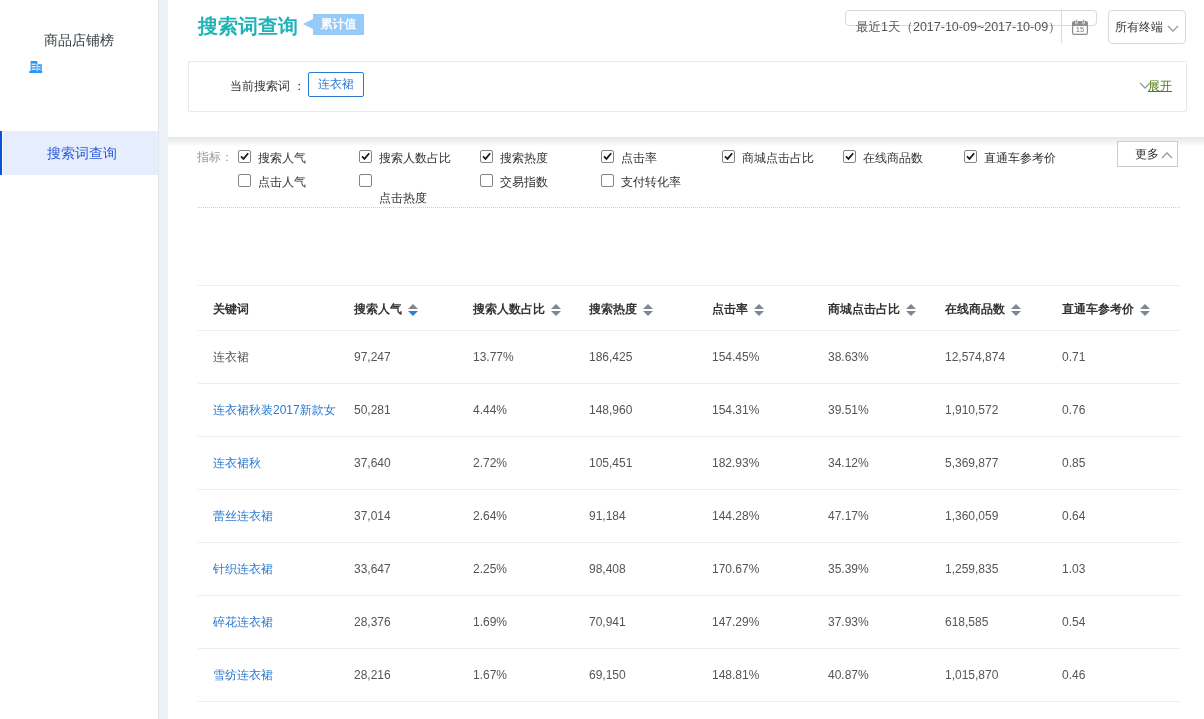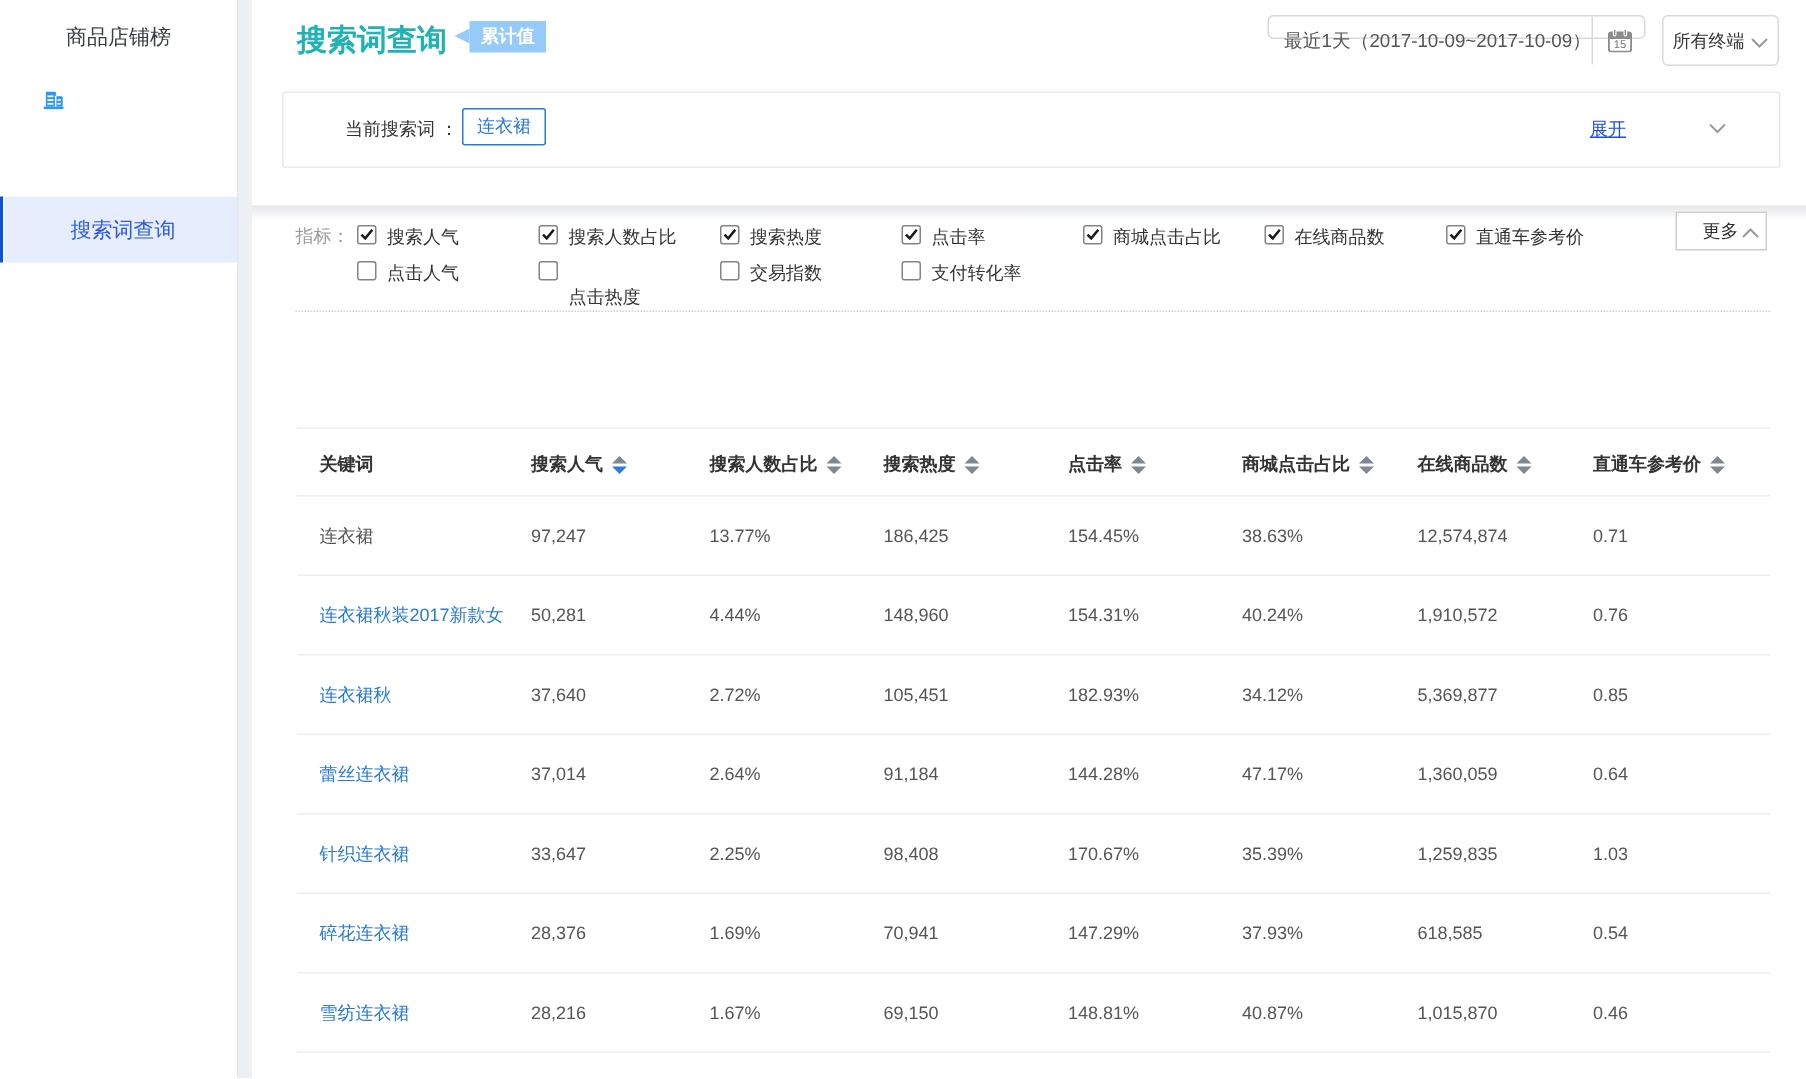--- a/index.html
+++ b/index.html
@@ -48,21 +48,21 @@
   .sort i { display:block; width:0; height:0; border-left:5px solid transparent; border-right:5px solid transparent; }
   .sort .up { border-bottom:5.5px solid #7f8792; margin-bottom:2px; }
   .sort .dn { border-top:5.5px solid #7f8792; }
   .sort .dnblue { border-top:5.5px solid #2e7ce0; }
   .chev { stroke:#999; stroke-width:1.3; fill:none; }
 </style>
 </head>
 <body>
 <div id="page">
 
-  <div class="side-item" style="top:3px;padding-left:44px;">商品店铺榜</div>
+  <div class="side-item" style="top:19px;padding-left:44px;">商品店铺榜</div>
   <svg class="abs" style="left:29px; top:61px;" width="14" height="12" viewBox="0 0 14 12">
     <path fill="#2897f5" d="M1.6 0 h5.6 a1.2 1.2 0 0 1 1.2 1.2 V10 H1.6 z"></path>
     <rect x="8" y="3.2" width="4.8" height="6.8" rx="0.8" fill="#2897f5"></rect>
     <rect x="0" y="10" width="13.4" height="1.9" rx="0.9" fill="#2897f5"></rect>
     <rect x="7.6" y="2.8" width="1" height="7.2" fill="#fff"></rect>
     <rect x="2.6" y="2.6" width="4" height="1.2" fill="#fff"></rect>
     <rect x="2.6" y="5.1" width="4" height="1.2" fill="#fff"></rect>
     <rect x="2.6" y="7.6" width="4" height="1.2" fill="#fff"></rect>
     <rect x="9.2" y="5.1" width="2.4" height="1.1" fill="#fff"></rect>
     <rect x="9.2" y="7.6" width="2.4" height="1.1" fill="#fff"></rect>
@@ -87,21 +87,21 @@
   </div>
   <div class="termbox">所有终端
     <svg class="abs" style="left:58px; top:14px;" width="12" height="7" viewBox="0 0 12 7">
         <path class="chev" d="M1 1 L6 6 L11 1"></path>
       </svg>
   </div>
 
   <div class="filterbar">
     <div class="abs" style="left:41px; top:16px; font-size:12px; color:#333;">当前搜索词 ：</div>
     <div class="kwbox">连衣裙</div>
-    <div class="abs" style="left:871px; top:16px; font-size:12px; color:#1d4ed8;text-decoration:underline;">展开</div>
+    <div class="abs" style="left:959px; top:16px; font-size:12px; color:#4d7c0f;text-decoration:underline;">展开</div>
     <svg class="abs" style="left:950px; top:20px;" width="12" height="7" viewBox="0 0 12 7">
         <path class="chev" d="M1 1 L6 6 L11 1"></path>
       </svg>
   </div>
 
   <div class="shadowband"></div>
 
   <div class="cblabel" style="left:197px; top:150px; color:#999;">指标：</div>
   <div id="cbrow1">
       <div class="cb" style="left:238px; top:150px;">
@@ -184,21 +184,21 @@
       <div class="cell c4 r1">154.45%</div>
       <div class="cell c5 r1">38.63%</div>
       <div class="cell c6 r1">12,574,874</div>
       <div class="cell c7 r1">0.71</div>
       <div class="hline" style="top:436px;"></div>
       <div class="cell c0 r2 link">连衣裙秋装2017新款女</div>
       <div class="cell c1 r2">50,281</div>
       <div class="cell c2 r2">4.44%</div>
       <div class="cell c3 r2">148,960</div>
       <div class="cell c4 r2">154.31%</div>
-      <div class="cell c5 r2">40.24%</div>
+      <div class="cell c5 r2">39.51%</div>
       <div class="cell c6 r2">1,910,572</div>
       <div class="cell c7 r2">0.76</div>
       <div class="hline" style="top:489px;"></div>
       <div class="cell c0 r3 link">连衣裙秋</div>
       <div class="cell c1 r3">37,640</div>
       <div class="cell c2 r3">2.72%</div>
       <div class="cell c3 r3">105,451</div>
       <div class="cell c4 r3">182.93%</div>
       <div class="cell c5 r3">34.12%</div>
       <div class="cell c6 r3">5,369,877</div>

